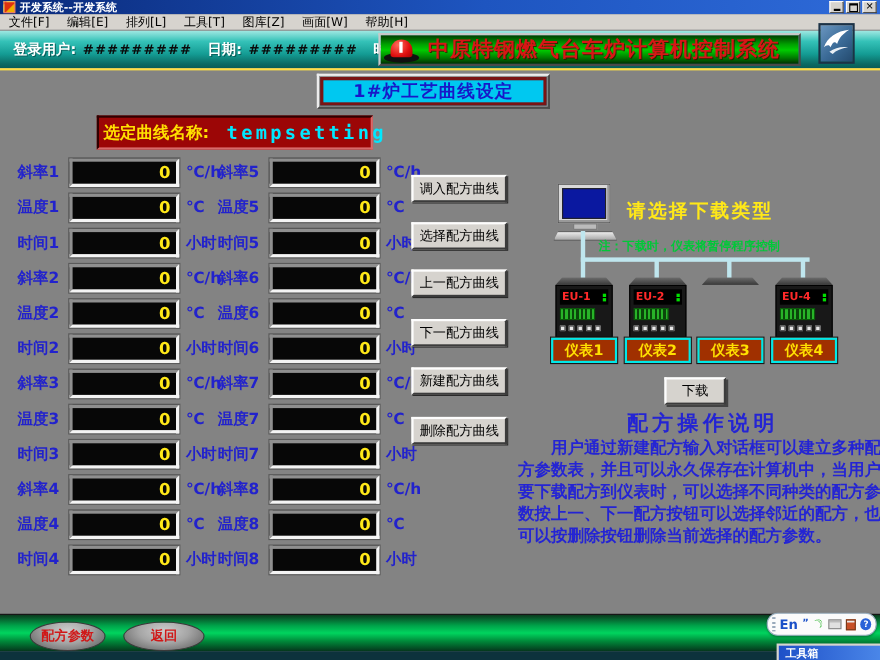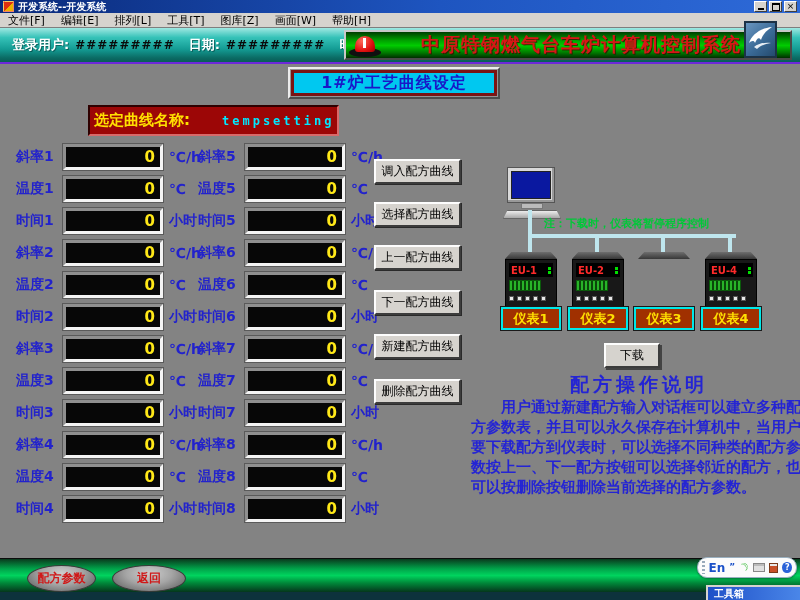--- a/index.html
+++ b/index.html
@@ -17,44 +17,44 @@
   .g-rest{width:6px;height:5px;border:1px solid #000;border-top-width:2px;margin-top:1px;}
   .menubar{position:absolute;left:0;top:13px;width:800px;height:15px;box-sizing:border-box;background:#d6d3ce;
     border-bottom:1px solid #7e7e7e;display:flex;align-items:center;gap:16px;padding-left:8px;font-size:11px;color:#000;}
   .menu-item{cursor:default;white-space:nowrap;}
   
   .header{position:absolute;left:0;top:28px;width:800px;height:34px;
     background:linear-gradient(180deg,#9fe8e2,#35c2b8 28%,#149c94 62%,#0b6b64 88%,#095c56);}
   .status{position:absolute;left:12px;top:0;height:34px;display:flex;align-items:center;}
   .slabel{color:#fff;font-weight:bold;font-size:13px;white-space:nowrap;text-shadow:1px 1px 0 rgba(0,40,40,.5);}
   .sval{color:#0a0a0a;font-weight:bold;font-size:12px;letter-spacing:1px;margin:0 14px 0 6px;white-space:nowrap;}
-  .banner{position:absolute;left:344px;top:2px;width:448px;height:30px;box-sizing:border-box;
+  .banner{position:absolute;left:344px;top:2px;width:384px;height:30px;box-sizing:border-box;
     border:2px solid;border-color:#c8c8c8 #4a4a4a #4a4a4a #c8c8c8;
     background:linear-gradient(180deg,#003c00,#00a000 32%,#00cc00 52%,#007800 80%,#002e00);
     display:flex;align-items:flex-start;justify-content:center;}
   .banner-text{color:#d81616;font-size:19px;font-weight:bold;letter-spacing:1px;padding-left:26px;
     text-shadow:1px 1px 0 rgba(60,0,0,.7);white-space:nowrap;}
   .beacon{position:absolute;left:3px;top:4px;width:32px;height:21px;}
   .beacon .base{position:absolute;left:0;bottom:0;width:32px;height:9px;background:#101010;border-radius:50%;}
   .beacon .dome{position:absolute;left:6px;top:0;width:20px;height:16px;border-radius:10px 10px 3px 3px;
     background:radial-gradient(circle at 35% 30%,#ff6a5a,#e01010 60%,#a00000);}
   .beacon .slit{position:absolute;left:14px;top:2px;width:3px;height:10px;background:#fff;}
   .logo{position:absolute;left:744px;top:-7px;width:33px;height:37px;box-sizing:border-box;border:2px solid #1c3246;
     background:linear-gradient(135deg,#6a96c0,#3a6a96 55%,#244a6e);}
   
-  .main{position:absolute;left:0;top:62px;width:800px;height:496px;background:#838383;border-top:2px solid #6d28d9;box-sizing:border-box;}
+  .main{position:absolute;left:0;top:62px;width:800px;height:496px;background:#838383;border-top:2px solid #fde047;box-sizing:border-box;}
   .title-mount{position:absolute;left:288px;top:3px;width:212px;height:32px;box-sizing:border-box;background:#949494;
     border:2px solid;border-color:#ececec #4c4c4c #4c4c4c #ececec;display:flex;}
   .title-plate{flex:1;margin:1px;border:3px solid #7a1414;background:#00c8f0;display:flex;align-items:center;justify-content:center;}
   .title-plate span{color:#1818c8;font-size:16px;font-weight:bold;letter-spacing:1px;white-space:nowrap;}
   .curve-panel{position:absolute;left:88px;top:41px;width:251px;height:31px;box-sizing:border-box;background:#9c0606;
     border:2px solid;border-color:#2e0000 #d86a6a #d86a6a #2e0000;display:flex;align-items:center;padding-left:4px;}
   .curve-label{color:#ffe000;font-size:15px;font-weight:bold;white-space:nowrap;}
-  .curve-value{color:#00e8ff;font-size:12px;font-weight:bold;font-family:"DejaVu Sans Mono","Liberation Mono",monospace;
-    margin-left:32px;letter-spacing:3px;}
+  .curve-value{color:#00e8ff;font-size:17px;font-weight:bold;font-family:"DejaVu Sans Mono","Liberation Mono",monospace;
+    margin-left:16px;letter-spacing:3px;}
   
   .param-col{position:absolute;top:80px;}
   #col-left{left:16px;} #col-right{left:198px;}
   .prow{display:flex;align-items:center;height:26px;margin-bottom:6px;}
   .plabel{width:47px;color:#2222cc;font-size:14px;font-weight:bold;white-space:nowrap;}
   .pfield{width:100px;height:26px;box-sizing:border-box;background:#070707;border:3px solid;
     border-color:#8f8f8f #f4f4f4 #f4f4f4 #8f8f8f;box-shadow:0 0 0 1px #5a5a5a;
     display:flex;align-items:center;justify-content:flex-end;padding-right:5px;}
   .pval{color:#ffe818;font-size:15px;font-weight:bold;}
   .punit{color:#2222cc;font-size:14px;font-weight:bold;margin-left:6px;white-space:nowrap;}
@@ -357,20 +357,21 @@
         </div>
       </div>
 
     <div class="computer">
       <div class="monitor">
           <div class="mscreen"></div>
         </div>
       <div class="mon-base"></div>
       <div class="keyboard"></div>
     </div>
+    <div class="dl-prompt">请选择下载类型</div>
     <div class="dl-note">注：下载时，仪表将暂停程序控制</div>
 
     <button class="download-btn">下载</button>
 
     <div class="instr-heading">配方操作说明</div>
     <div class="instr-body">用户通过新建配方输入对话框可以建立多种配方参数表，并且可以永久保存在计算机中，当用户要下载配方到仪表时，可以选择不同种类的配方参数按上一、下一配方按钮可以选择邻近的配方，也可以按删除按钮删除当前选择的配方参数。</div>
   <button class="recipe-btn" style="top:95px">调入配方曲线</button>
       <button class="recipe-btn" style="top:138px">选择配方曲线</button>
       <button class="recipe-btn" style="top:181px">上一配方曲线</button>
       <button class="recipe-btn" style="top:270px">新建配方曲线</button>

